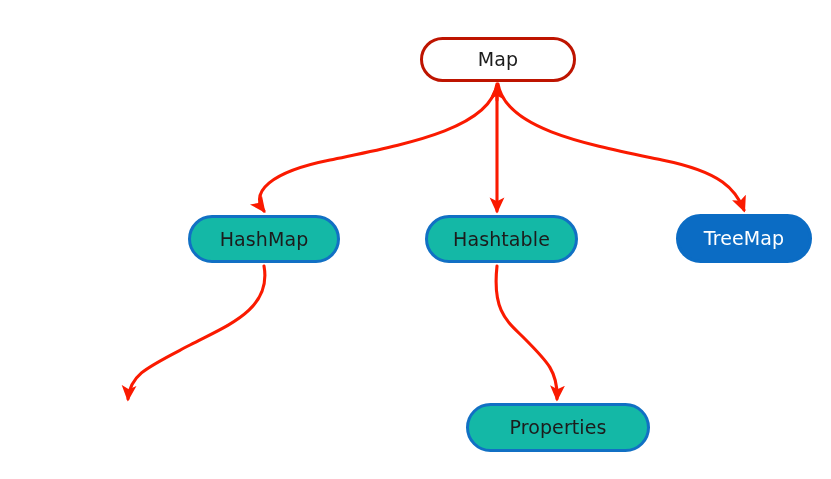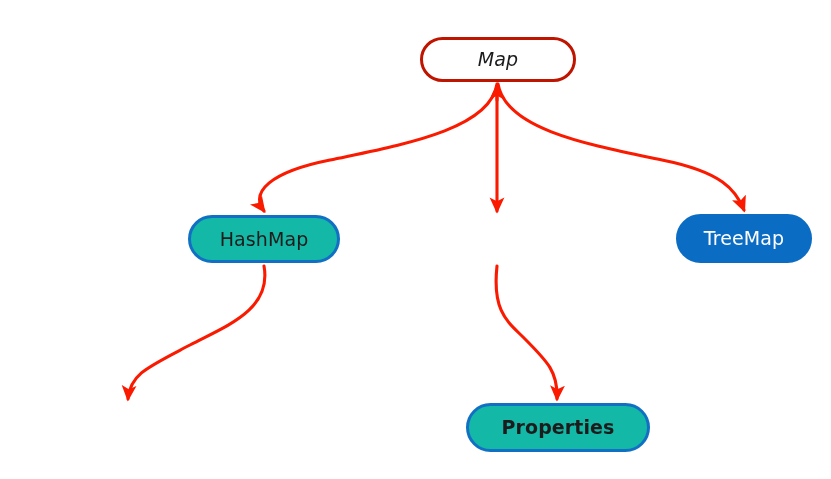--- a/index.html
+++ b/index.html
@@ -73,31 +73,34 @@
     <g fill="none" stroke="#FA1A00" stroke-width="3.1" stroke-linecap="round">
       <path marker-end="url(#arrow-red)" d="M 497 84 C 490 130 400 145 330 160 C 270 172 250 192 264 211"></path>
       <path marker-end="url(#arrow-red)" d="M 497 86 L 497 211"></path>
       <path marker-end="url(#arrow-red)" d="M 498 84 C 506 130 590 145 662 160 C 722 172 736 190 744 210"></path>
       <path marker-end="url(#arrow-red)" d="M 497 100 L 497 86"></path>
       <path marker-end="url(#arrow-red)" d="M 264 266 C 272 310 226 326 190 345 C 148 367 130 374 128 399"></path>
       <path marker-end="url(#arrow-red)" d="M 497 266 C 492 312 508 322 524 338 C 548 362 558 372 557 399"></path>
     </g>
   </svg>
 
-  <div class="node outline-red" id="node-map" style="left: 420px; top: 37px; width: 156px; height: 45px; font-style: italic;">
+  <div class="node outline-red" id="node-map" style="left: 420px; top: 37px; width: 156px; height: 45px;">
     <span class="node-label">Map</span>
   </div>
 
   <div class="node outline-blue" id="node-hashmap" style="left: 188px; top: 215px; width: 152px; height: 48px;">
     <span class="node-label">HashMap</span>
   </div>
 
+  <div class="node outline-blue" id="node-hashtable" style="left: 425px; top: 215px; width: 153px; height: 48px;">
+    <span class="node-label">Hashtable</span>
+  </div>
 
   <div class="node filled-blue" id="node-treemap" style="left: 676px; top: 214px; width: 136px; height: 49px; justify-content: center;">
     <span class="node-label">TreeMap</span>
   </div>
 
 
-  <div class="node outline-blue" id="node-properties" style="left: 466px; top: 403px; width: 184px; height: 49px; font-weight: bold;">
+  <div class="node outline-blue" id="node-properties" style="left: 466px; top: 403px; width: 184px; height: 49px;">
     <span class="node-label">Properties</span>
   </div>
 
 </div>
 
 </body></html>

